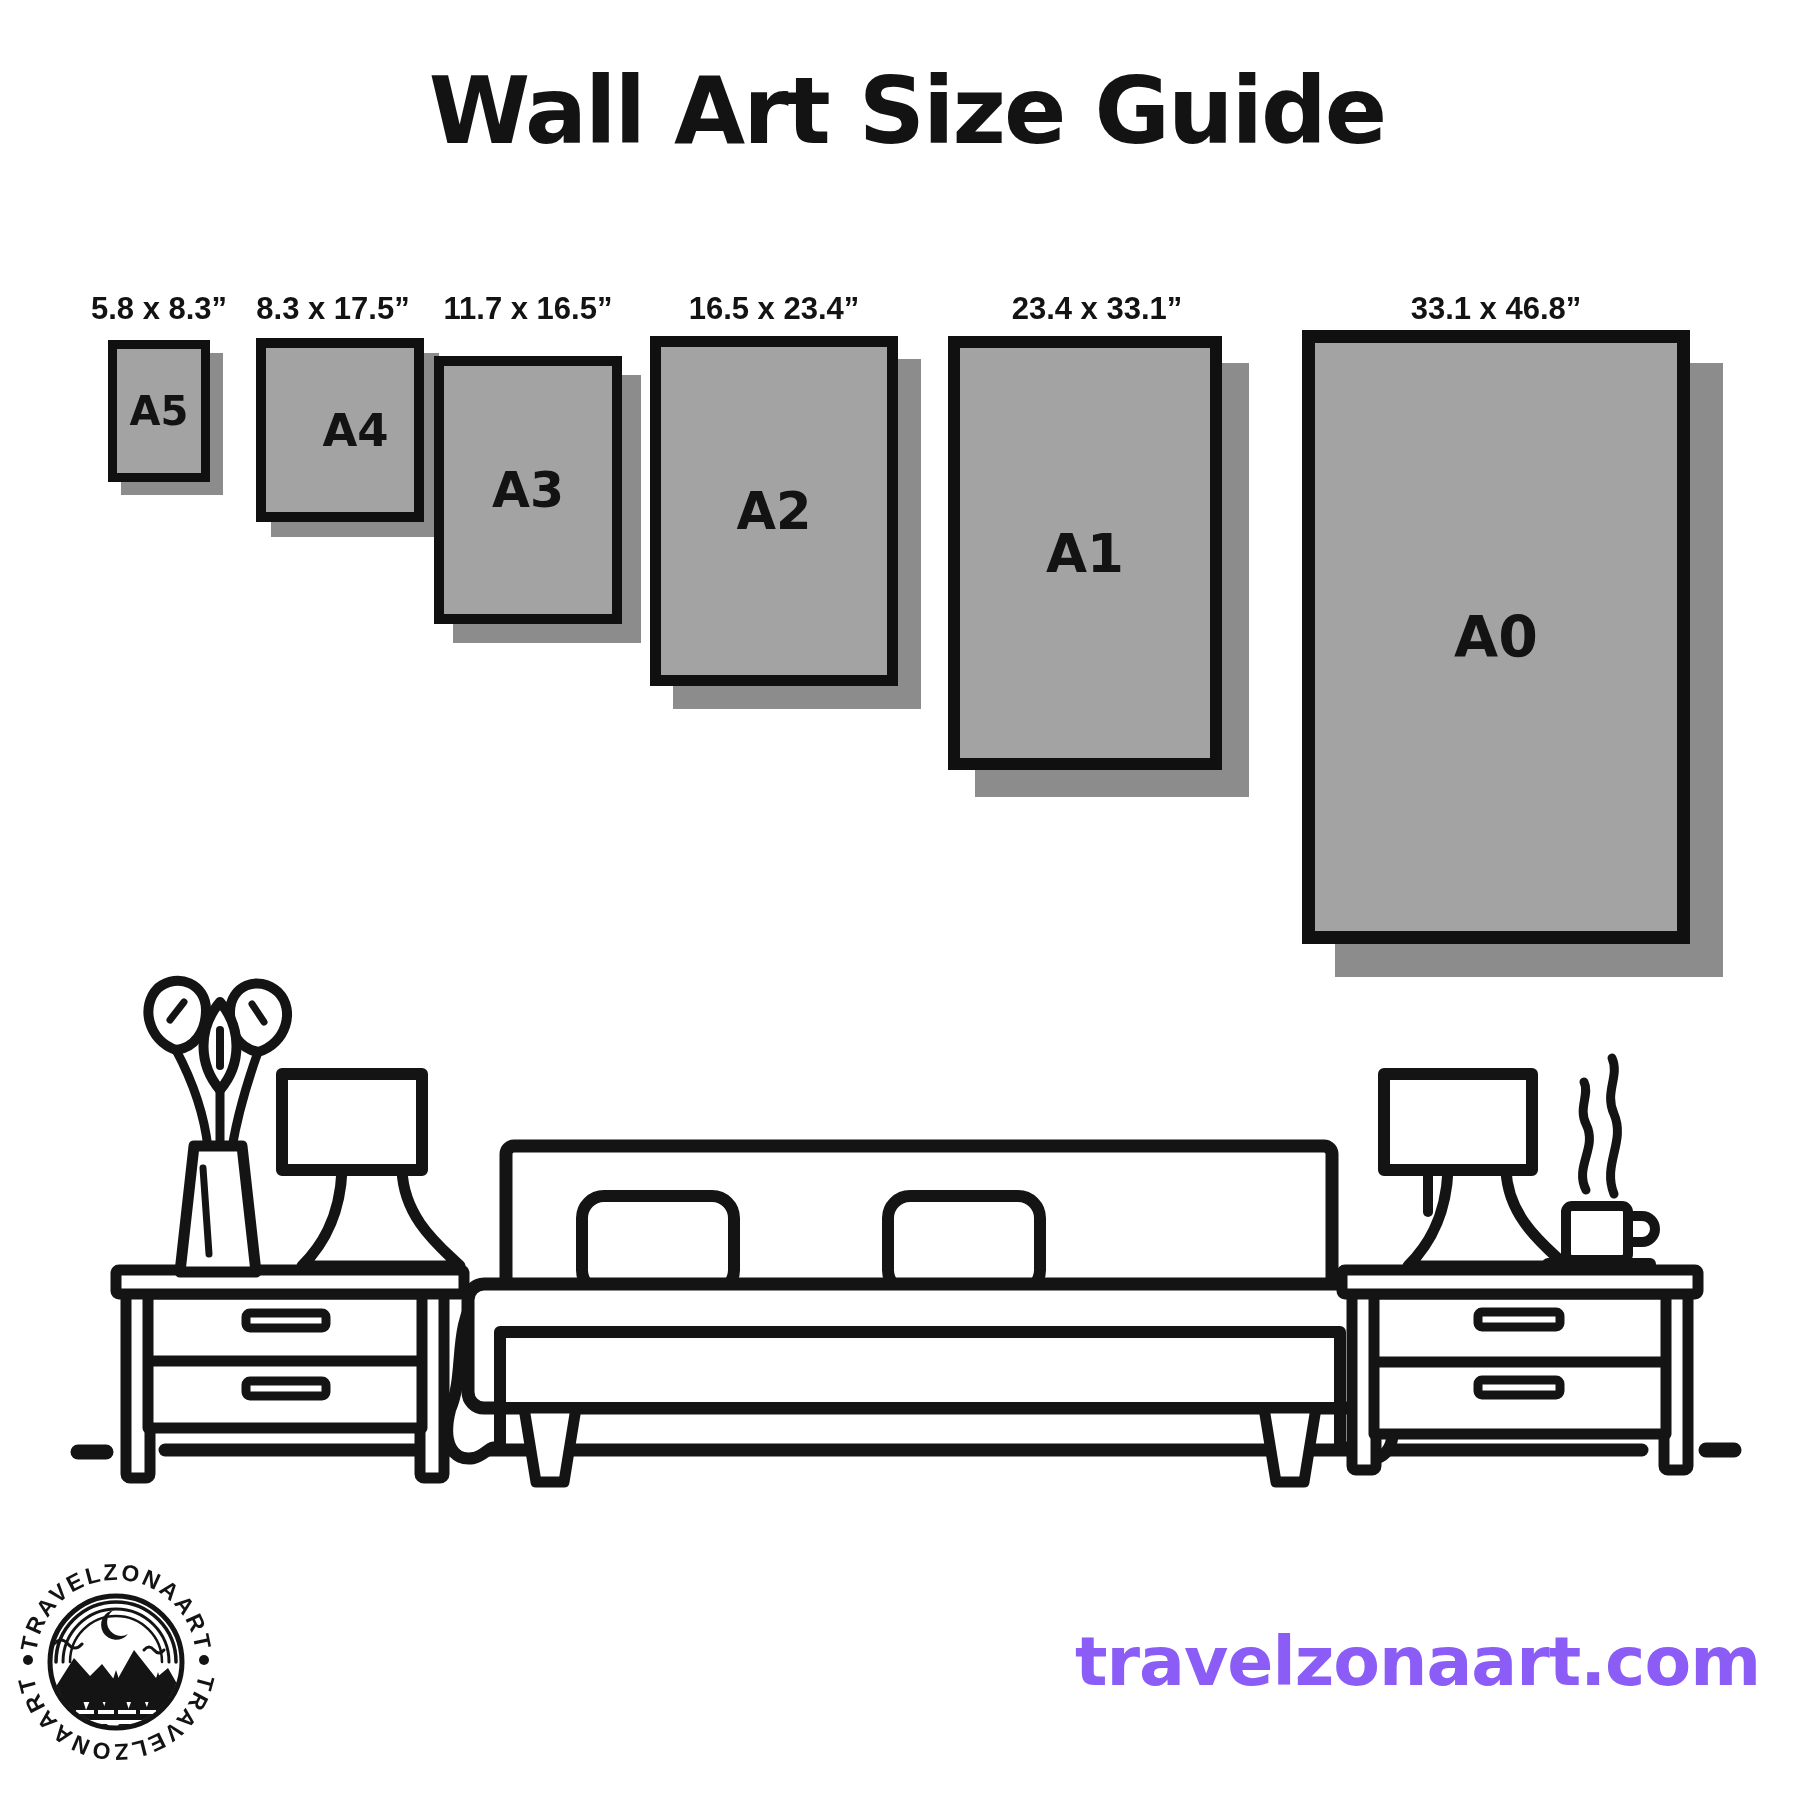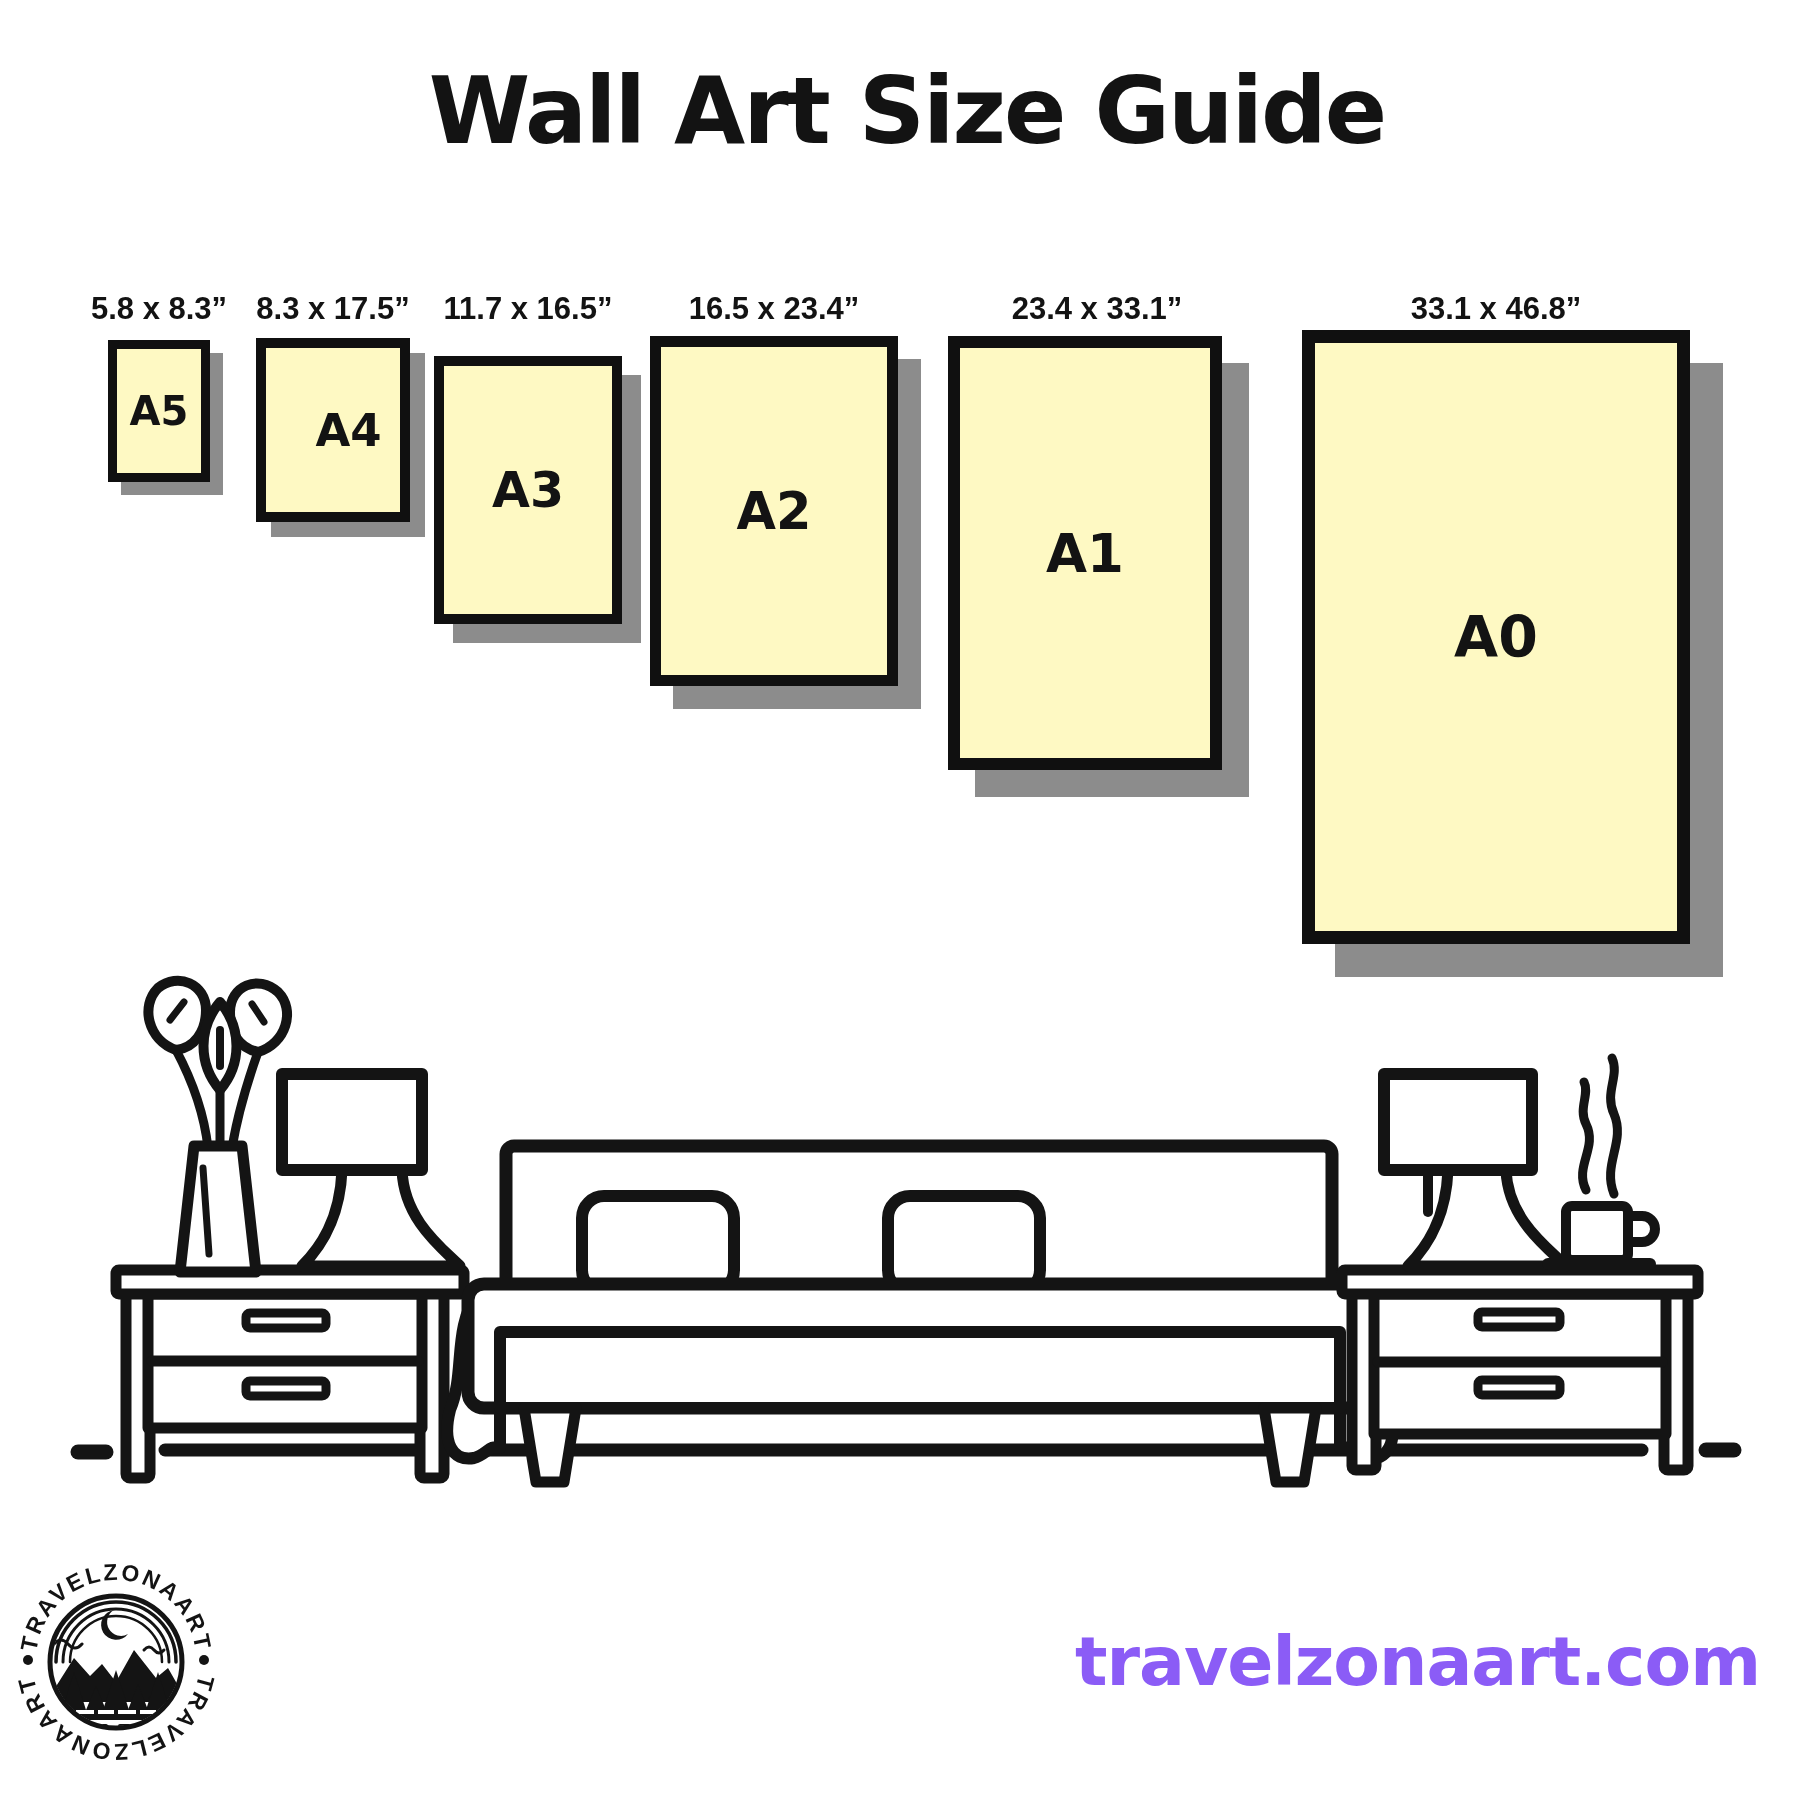--- a/index.html
+++ b/index.html
@@ -20,30 +20,30 @@
     font-weight:bold;font-size:31px;color:#131313;white-space:nowrap;
   }
   .s0{left:68px;width:182px;}
   .s1{left:216px;width:234px;}
   .s2{left:394px;width:268px;}
   .s3{left:610px;width:328px;}
   .s4{left:908px;width:378px;}
   .s5{left:1262px;width:468px;}
   
   .frame{
-    position:absolute;background:#fef9c3;border-style:solid;border-color:#101010;
+    position:absolute;background:#a3a3a3;border-style:solid;border-color:#101010;
     display:flex;align-items:center;justify-content:center;box-sizing:border-box;
   }
   .fl{
     font-family:"DejaVu Sans","Liberation Sans",sans-serif;
     font-weight:bold;color:#131313;
   }
   .f0{left:108px;top:340px;width:102px;height:142px;border-width:9px; box-shadow:13px 13px 0 0 #8c8c8c;}
   .f0 .fl{font-size:40px;}
-  .f1{left:256px;top:338px;width:154px;height:184px;border-width:10px;box-shadow:15px 15px 0 0 #8c8c8c;padding-left:31px;}
+  .f1{left:256px;top:338px;width:168px;height:184px;border-width:10px;box-shadow:15px 15px 0 0 #8c8c8c;padding-left:31px;}
   .f1 .fl{font-size:45px;}
   .f2{left:434px;top:356px;width:188px;height:268px;border-width:10px;box-shadow:19px 19px 0 0 #8c8c8c;}
   .f2 .fl{font-size:49px;}
   .f3{left:650px;top:336px;width:248px;height:350px;border-width:11px;box-shadow:23px 23px 0 0 #8c8c8c;}
   .f3 .fl{font-size:51px;}
   .f4{left:948px;top:336px;width:274px;height:434px;border-width:12px;box-shadow:27px 27px 0 0 #8c8c8c;}
   .f4 .fl{font-size:53px;}
   .f5{left:1302px;top:330px;width:388px;height:614px;border-width:13px;box-shadow:33px 33px 0 0 #8c8c8c;}
   .f5 .fl{font-size:57px;}
   

